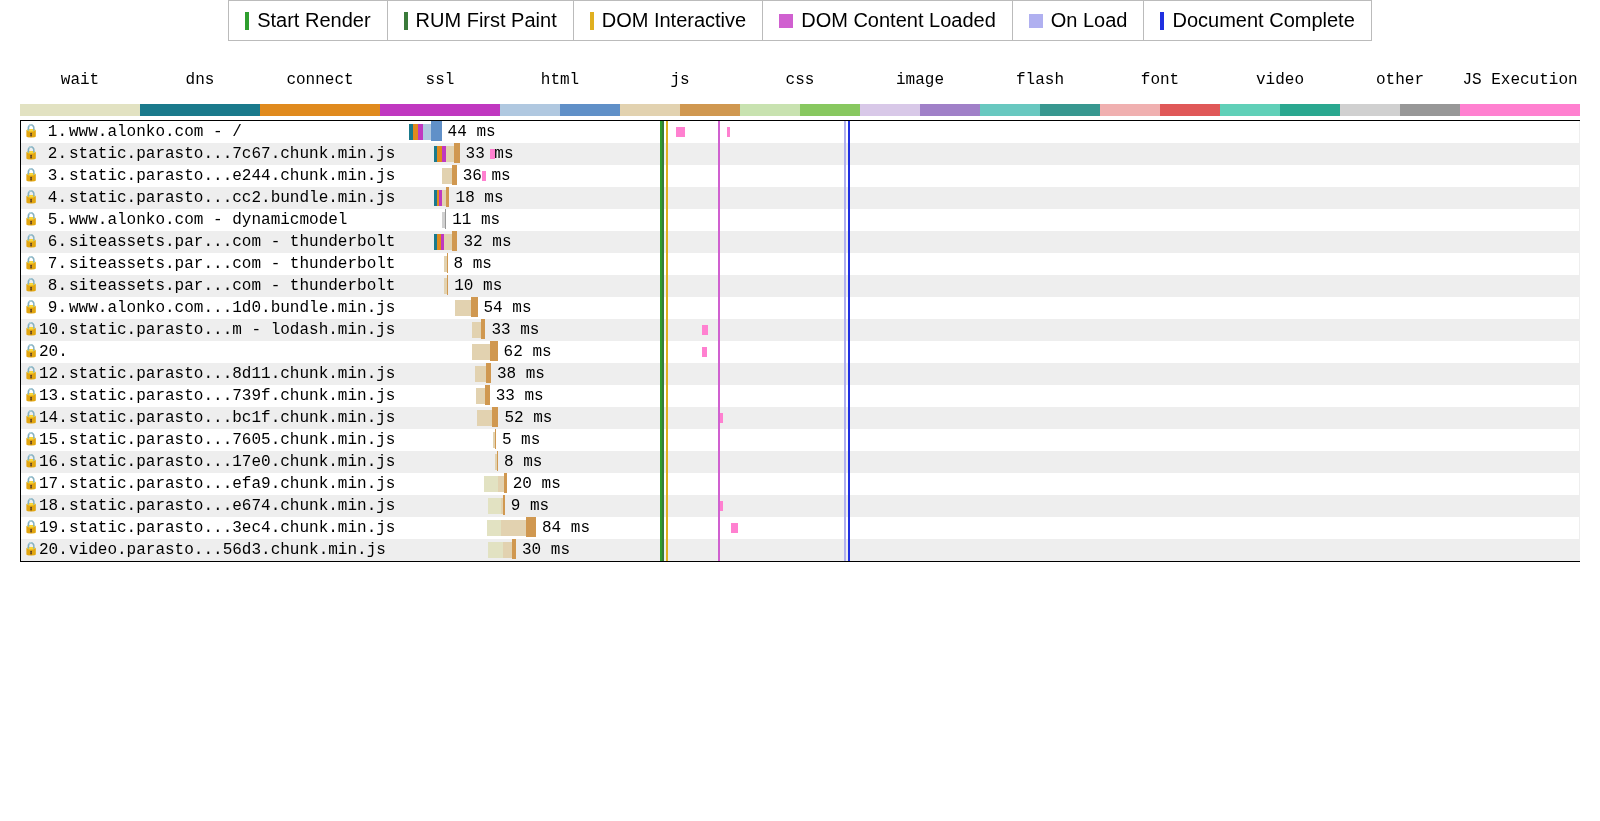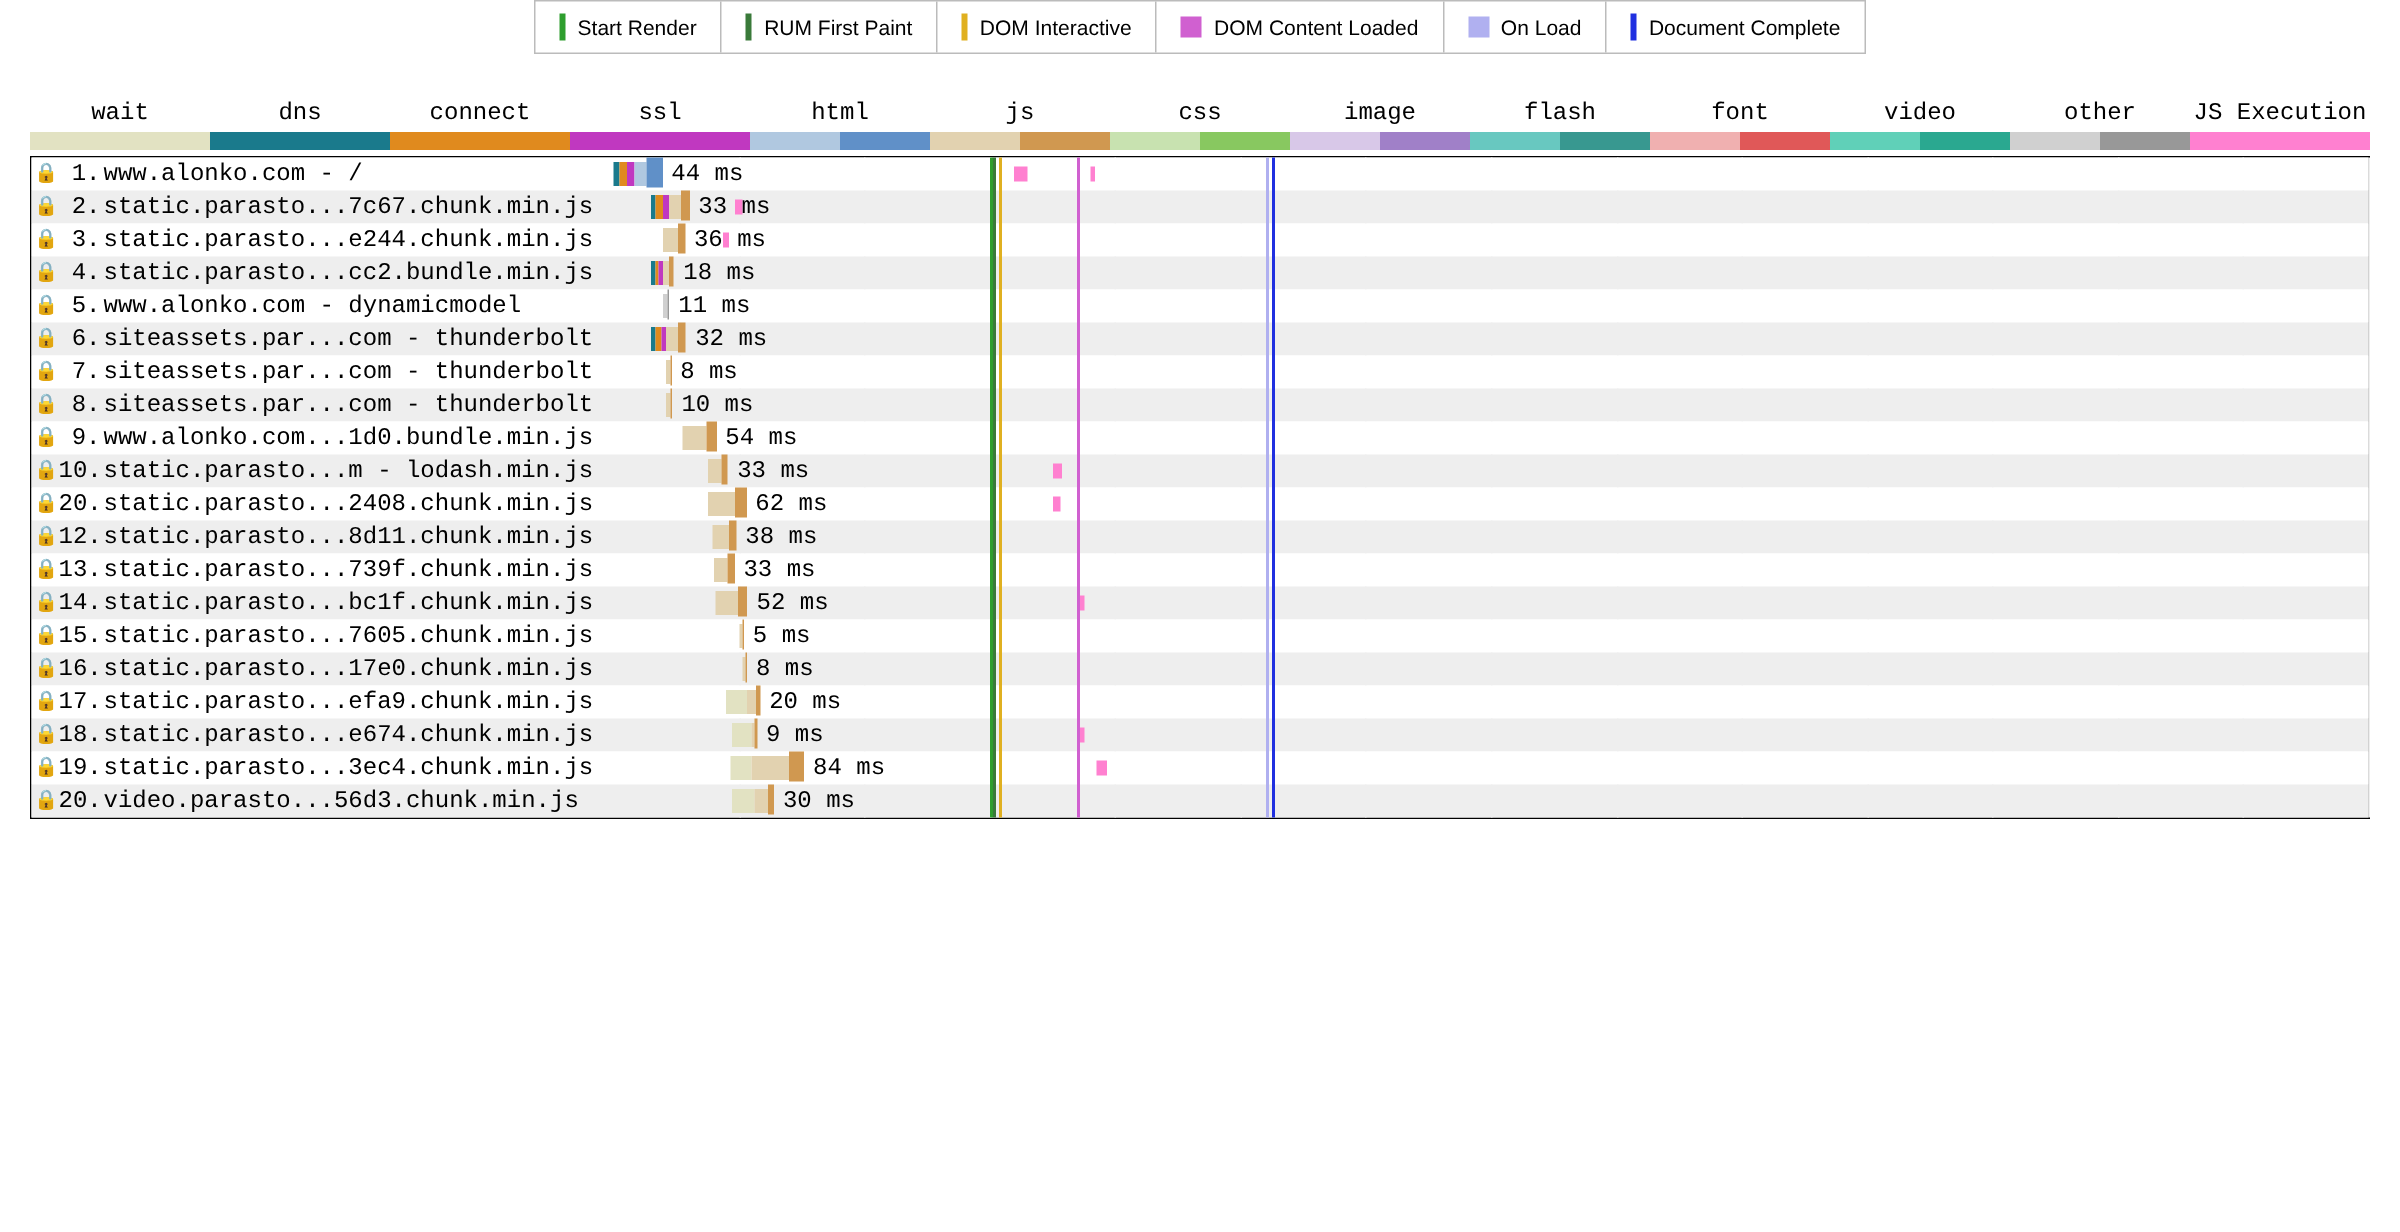--- a/index.html
+++ b/index.html
@@ -23,28 +23,28 @@
     --c-onload:#b0b0f0;
     --c-doc-complete:#2030e0;
   }
   html,body{margin:0;padding:0;font-family:Arial,Helvetica,sans-serif;background:#fff;color:#000;}
   .page{width:1560px;margin:0 auto;padding:0 20px;}
   h1.title{text-align:center;font-size:30px;font-weight:700;margin:14px 0 26px 0;}
 
   
   .event-legend{display:flex;justify-content:center;}
   .event-legend .box{display:flex;border:1px solid #bbb;}
-  .event-legend .cell{display:flex;align-items:center;gap:8px;padding:8px 16px;border-left:1px solid #bbb;font-size:14px;}
+  .event-legend .cell{display:flex;align-items:center;gap:8px;padding:8px 16px;border-left:1px solid #bbb;font-size:20px;}
   .event-legend .cell:first-child{border-left:none;}
   .event-legend .mark{display:inline-block;width:4px;height:18px;}
   .event-legend .mark.block{width:14px;height:14px;}
 
   
   .mime-legend{display:flex;justify-content:space-between;align-items:flex-end;margin-top:30px;gap:0;font-family:'Courier New',monospace;font-size:16px;}
-  .mime-legend .col{flex:1;display:flex;flex-direction:column;align-items:center;gap:4px;}
+  .mime-legend .col{flex:1;display:flex;flex-direction:column;align-items:center;gap:15px;}
   .mime-legend .bar{width:100%;height:12px;display:flex;}
   .mime-legend .bar .a,.mime-legend .bar .b{flex:1;height:100%;}
   .mime-legend .bar.single .a{flex:1;}
 
   
   .wf-frame{border:1px solid #000;margin-top:4px;position:relative;font-family:'Courier New',Consolas,monospace;font-size:16px;line-height:22px;}
   .wf-head{display:flex;height:32px;border-bottom:1px solid #000;}
   .wf-head .label{width:388px;padding-left:4px;display:flex;align-items:center;}
   .wf-head .axis{flex:1;position:relative;}
   .wf-head .tick{position:absolute;top:0;bottom:0;display:flex;align-items:center;justify-content:center;transform:translateX(-50%);font-size:15px;}
@@ -366,21 +366,20 @@
               <div class="seg tall" style="width: 33.3333%; background: var(--c-js-b);"></div>
             </div>
             <div class="dur" style="left: calc(6.53571% + 6px);">33 ms</div>
             <div class="exec" style="left: 25%; width: 0.535714%;"></div>
           </div>
         </div>
         <div class="wf-row">
           <div class="lcell">
             <span class="lock">🔒</span>
             <span class="num">20.</span>
-            <span> static.parasto...2408.chunk.min.js</span>
           </div>
           <div class="rcell">
             <div class="chip" style="left: 5.35714%; width: 2.21429%;">
               <div class="seg" style="width: 70.9677%; background: var(--c-js-a);"></div>
               <div class="seg tall" style="width: 29.0323%; background: var(--c-js-b);"></div>
             </div>
             <div class="dur" style="left: calc(7.57143% + 6px);">62 ms</div>
             <div class="exec" style="left: 25%; width: 0.428571%;"></div>
           </div>
         </div>

